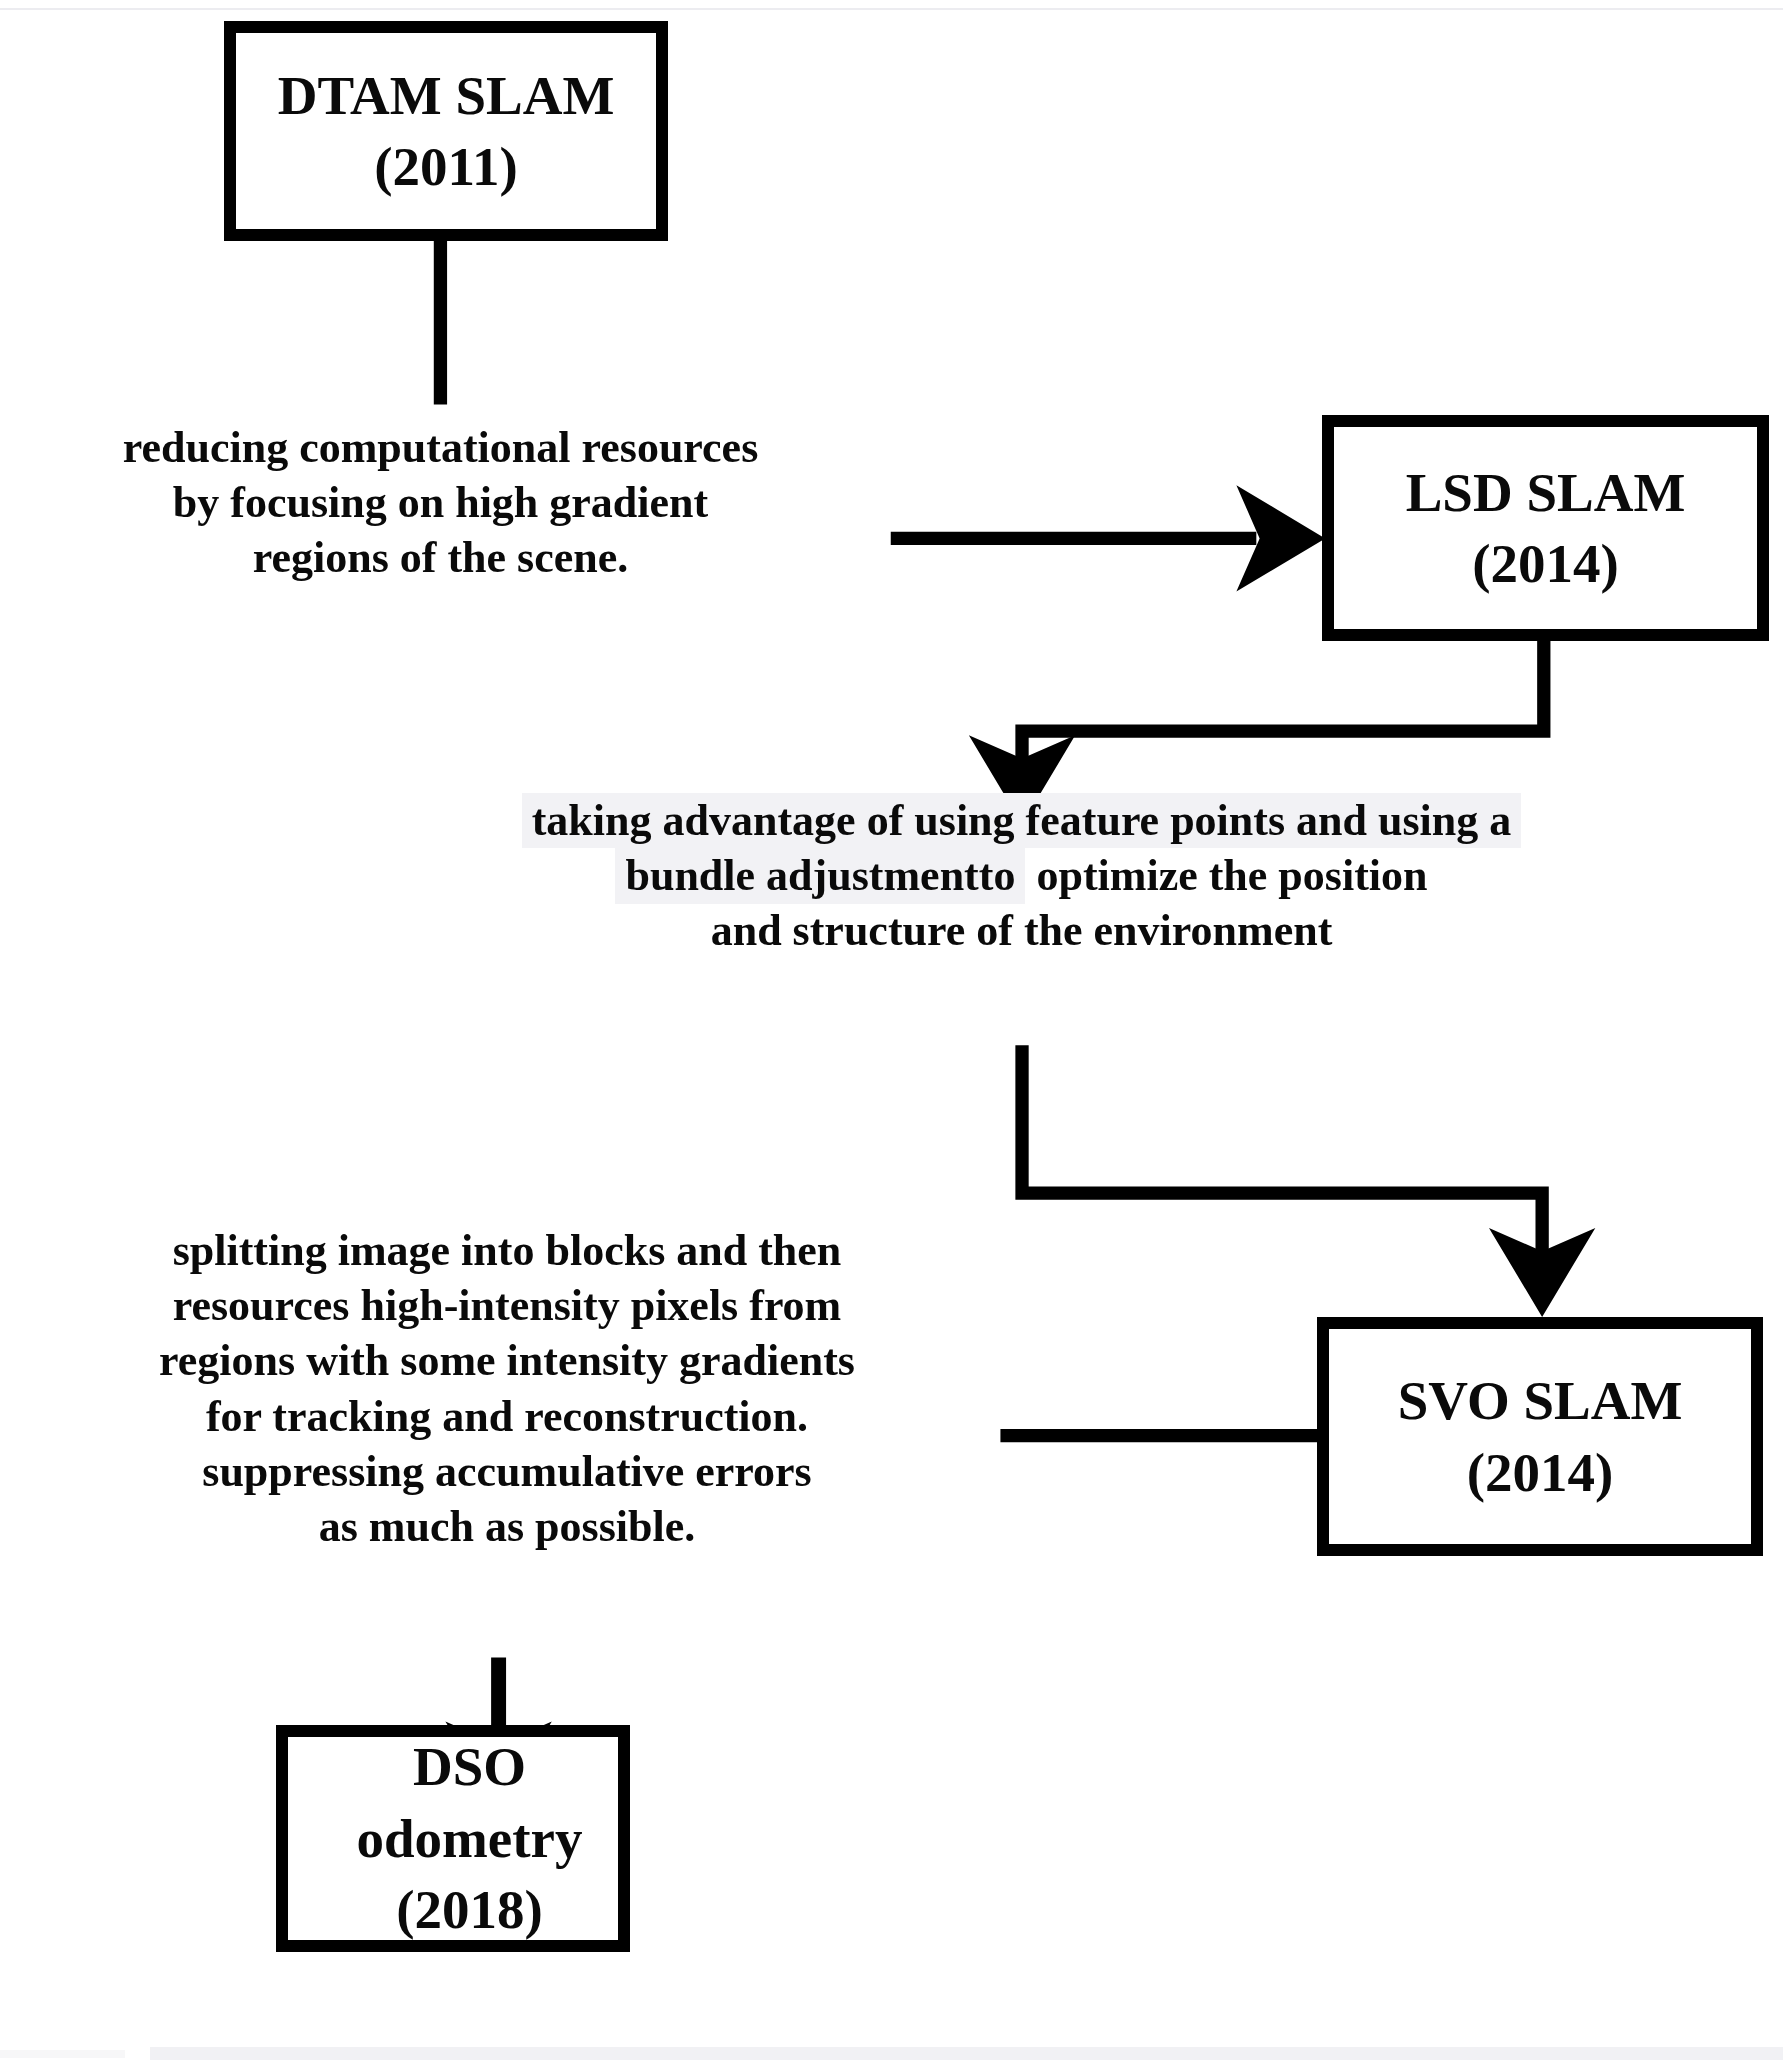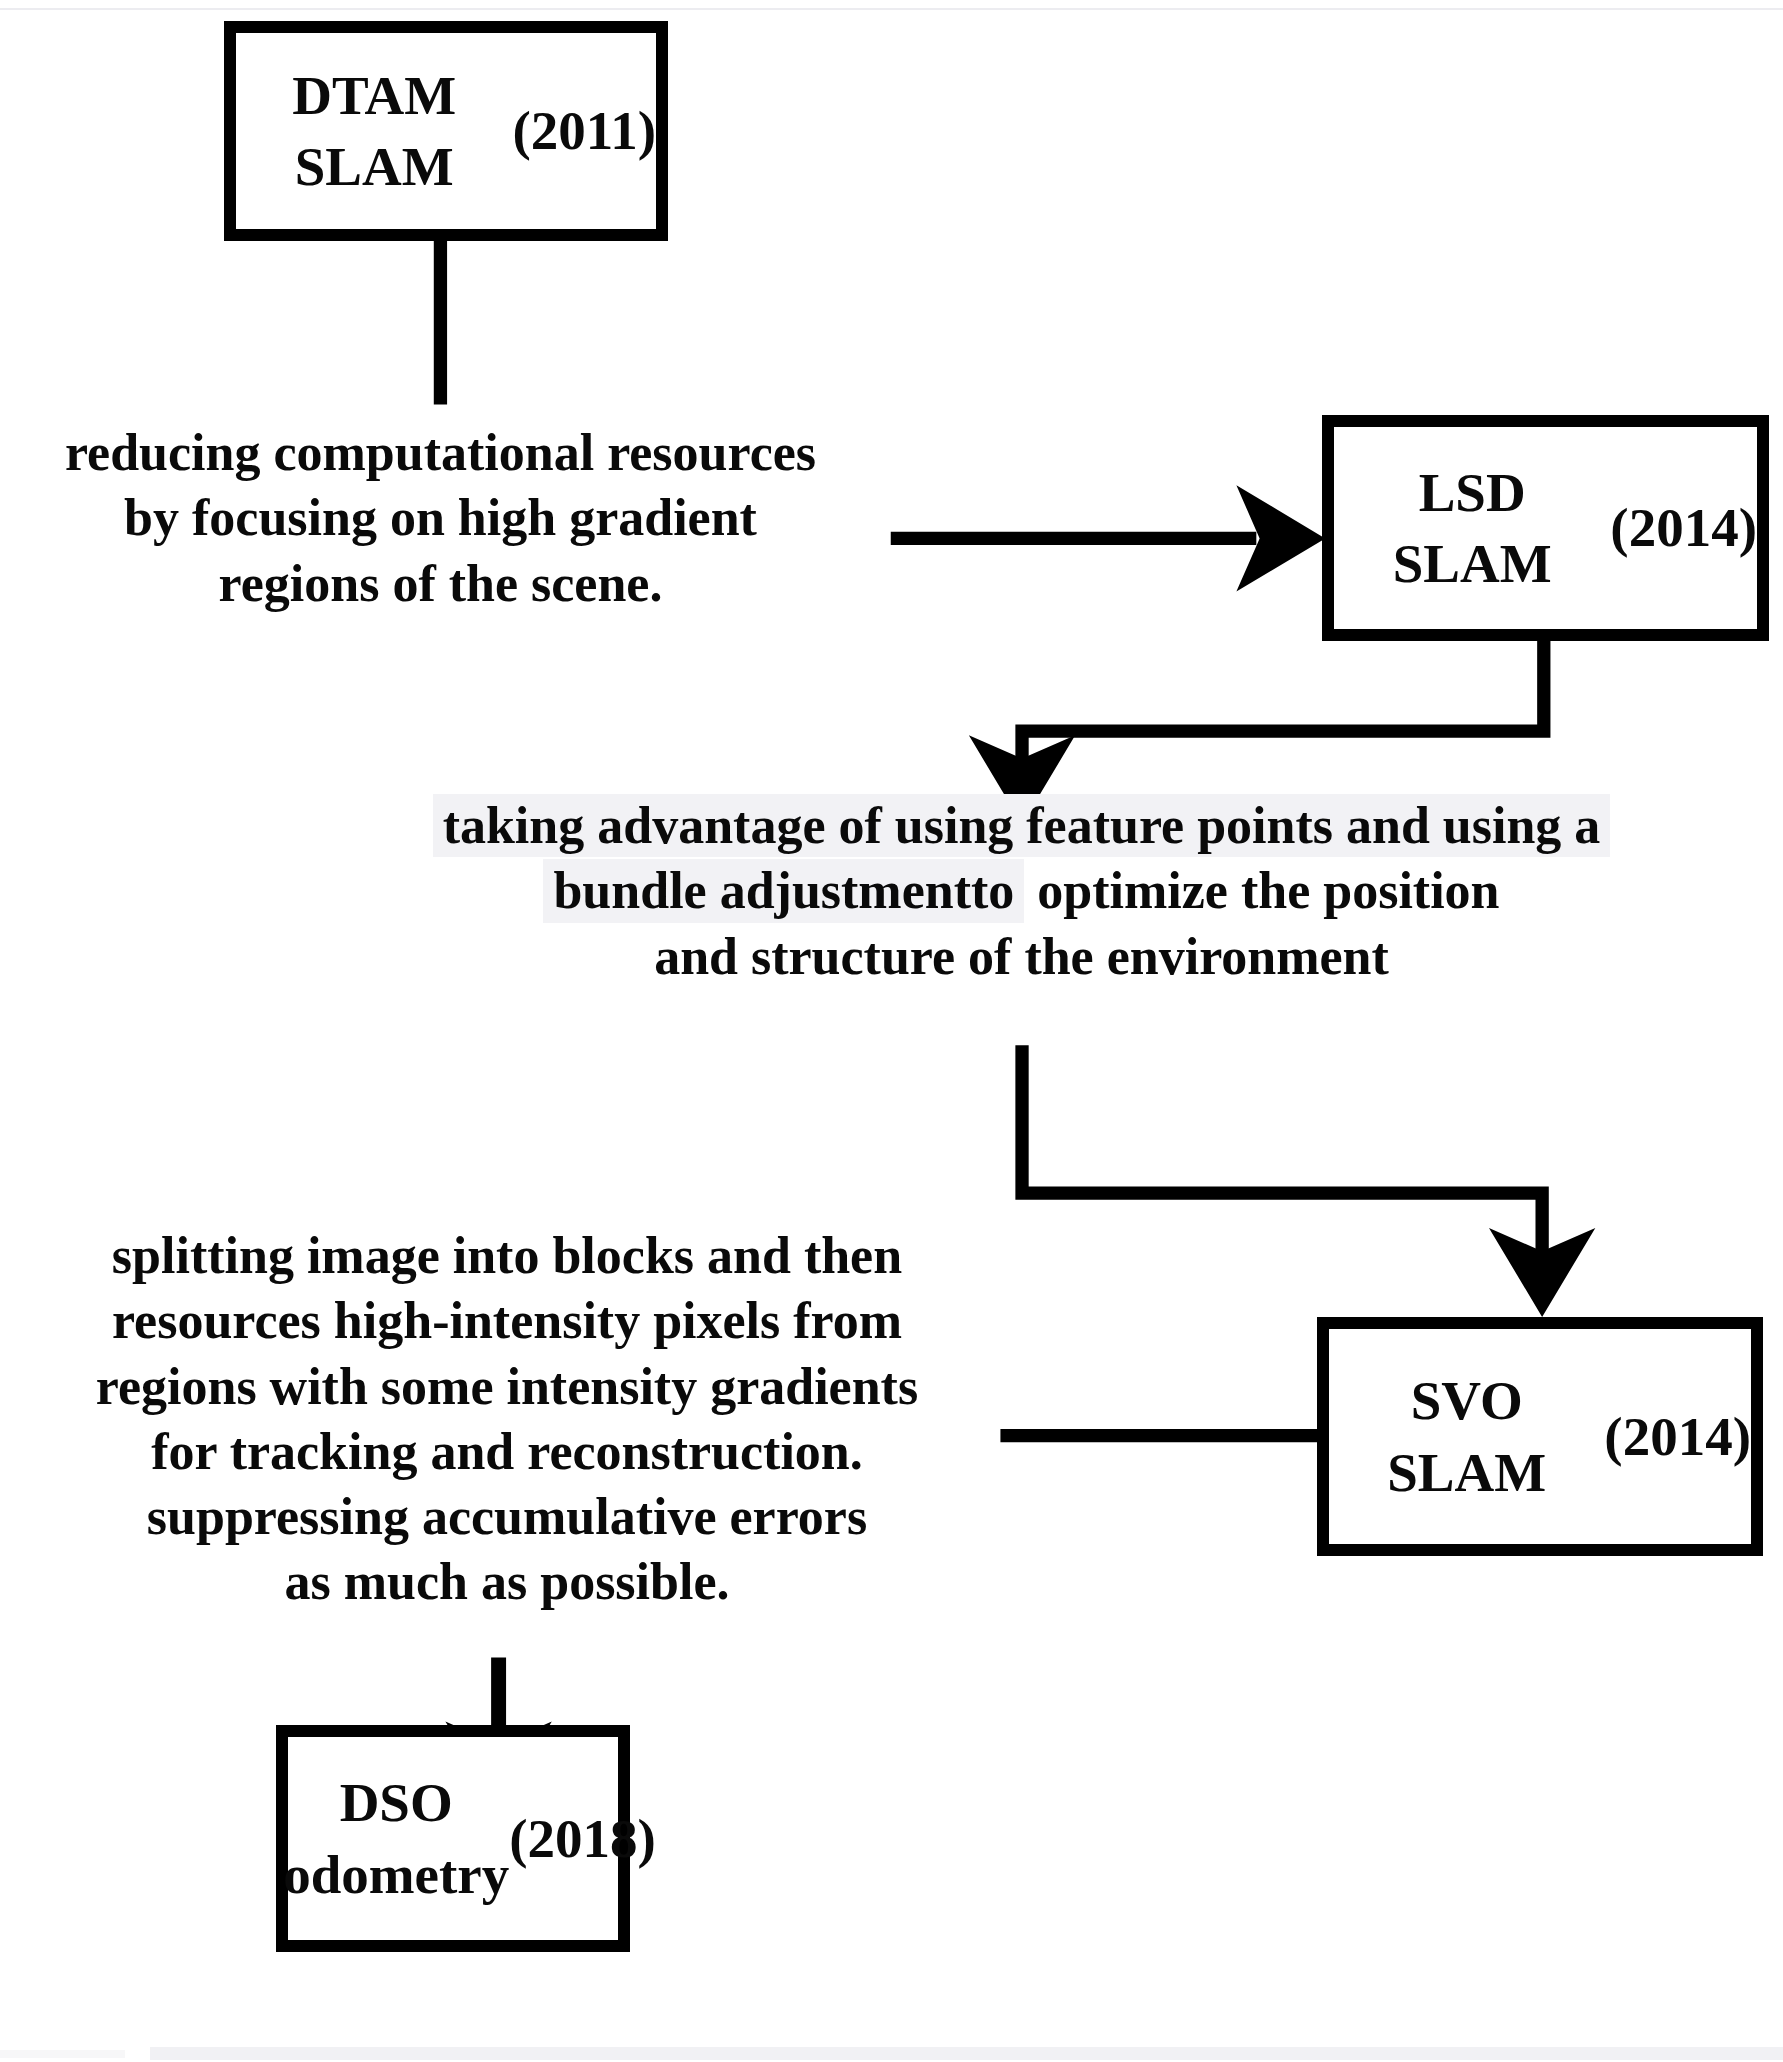--- a/index.html
+++ b/index.html
@@ -9,31 +9,31 @@
     background:#ffffff;
     font-family:"Liberation Serif","DejaVu Serif",serif;
     color:#0a0a0a;
     overflow:hidden;
   }
   .node{
     position:absolute;
     box-sizing:border-box;
     border:12.5px solid #000;
     background:#fff;
-    display:flex;flex-direction:row;
+    display:flex;flex-direction:column;
     align-items:center;justify-content:center;
     text-align:center;
     font-weight:bold;
     font-size:55px;line-height:1.30;
   }
   .note{
     position:absolute;
     text-align:center;
     font-weight:bold;
-    font-size:52px;line-height:1.255;
+    font-size:44px;line-height:1.255;
     white-space:nowrap;
   }
   .hl{background:#f2f2f5;padding:3.3px 10px;}
   #connectors{position:absolute;left:0;top:0;}
   .faint-rule{position:absolute;background:#ececf0;}
   .bottom-strip{position:absolute;background:#f1f1f4;}
 </style>
 </head>
 <body>
 

